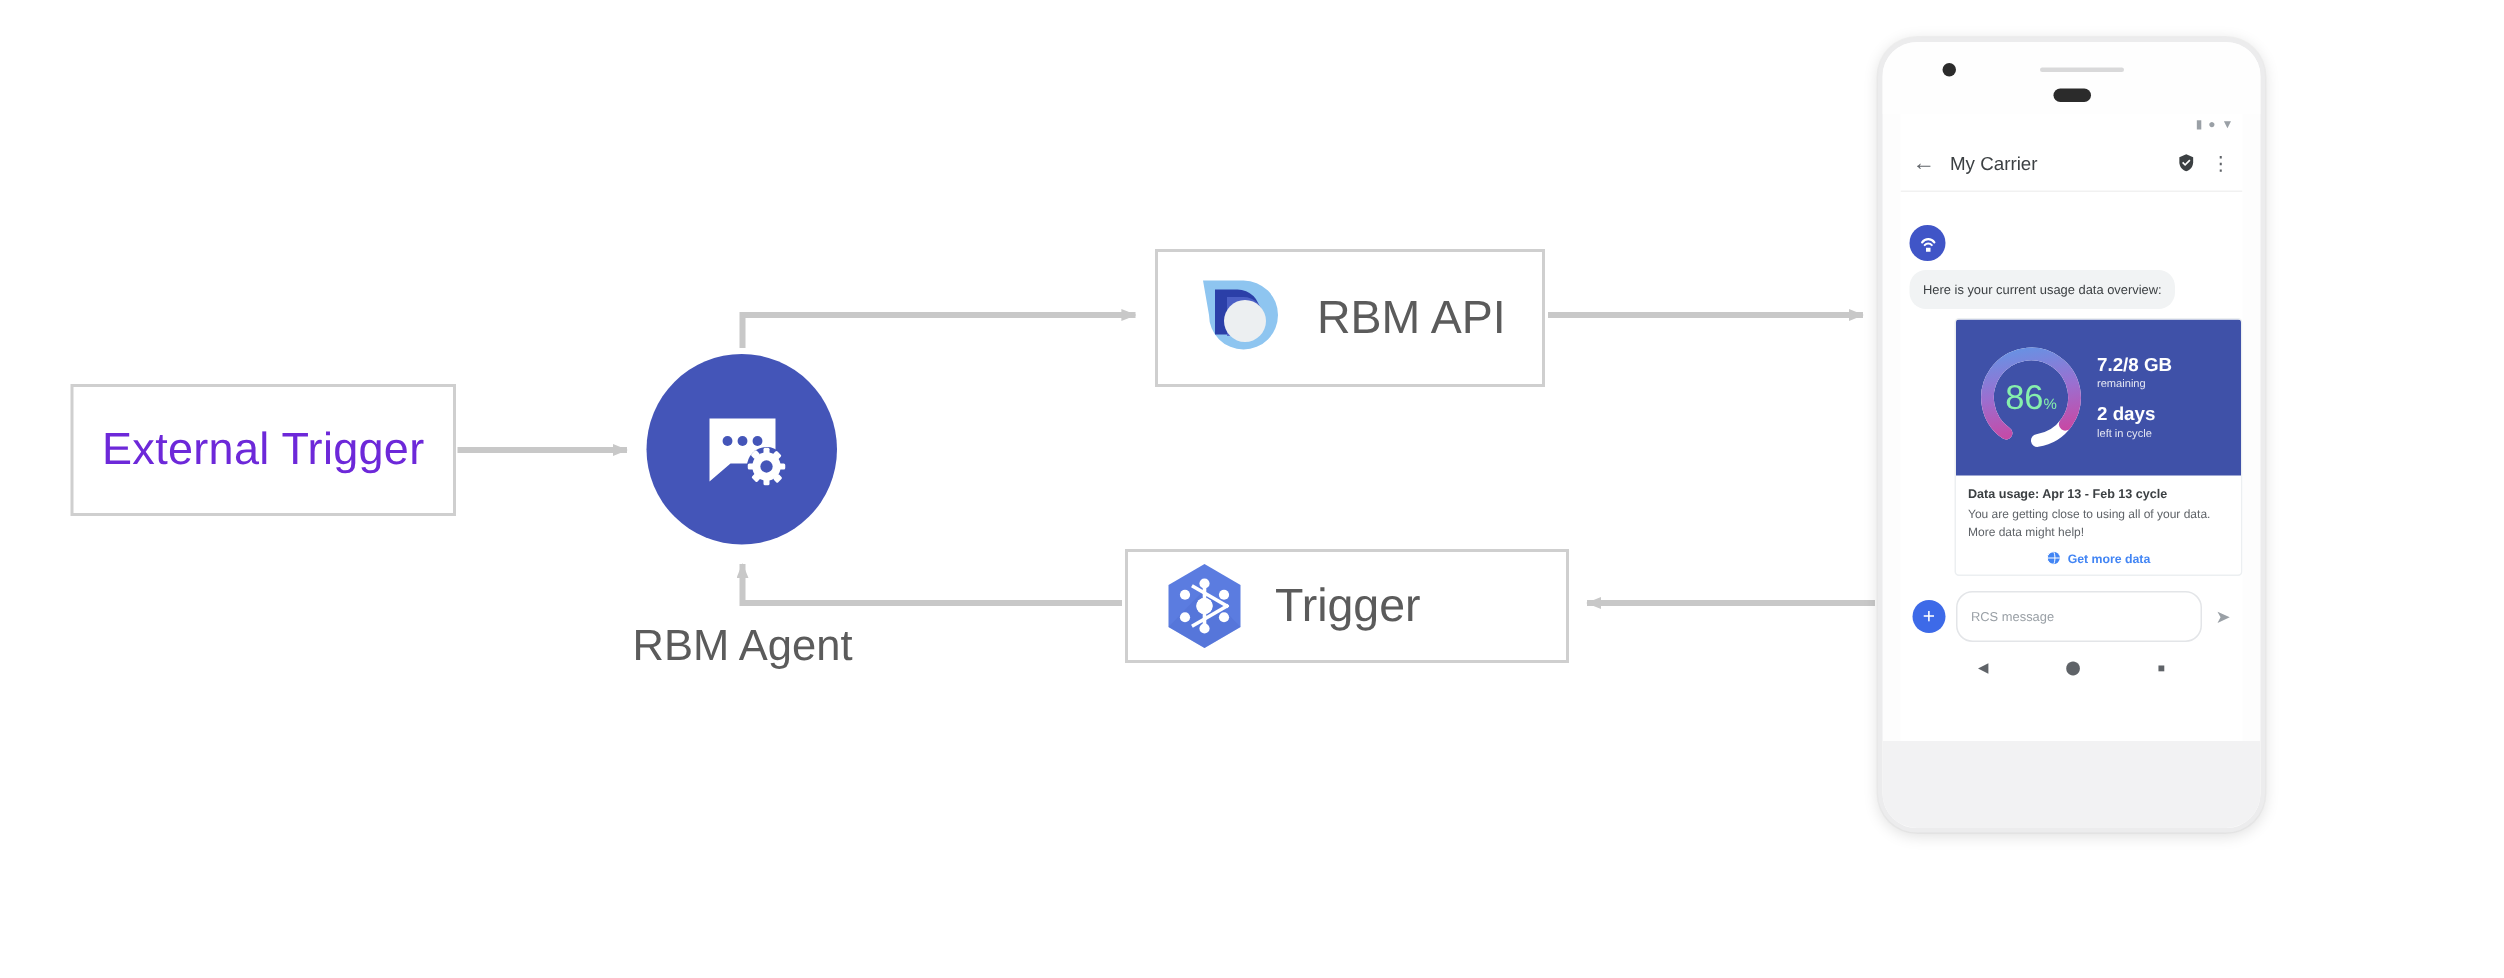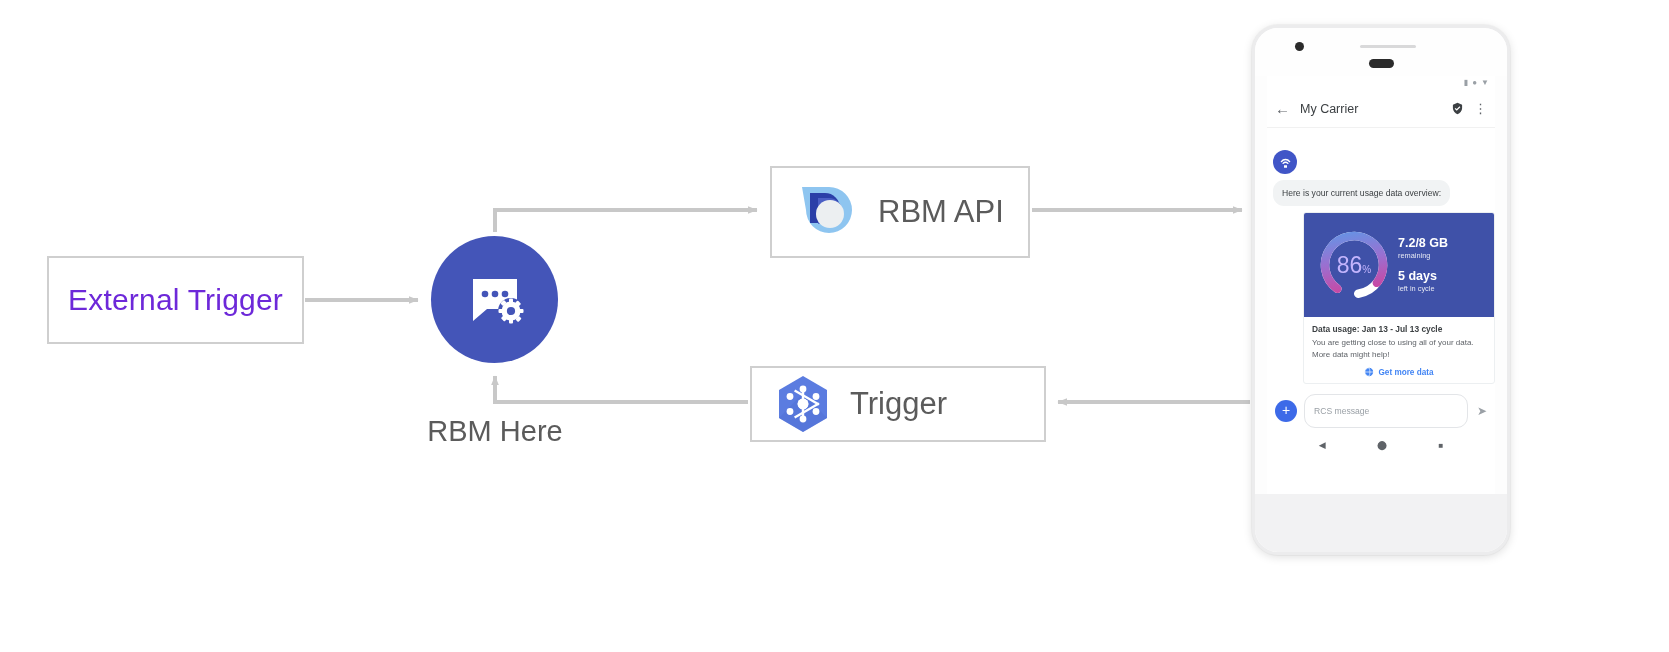--- a/index.html
+++ b/index.html
@@ -194,21 +194,21 @@
     position: relative;
     width: 76px; height: 76px;
     margin-left: 12px;
     flex: 0 0 76px;
   }
   #gauge-pct {
     position: absolute;
     left: 0; right: 0; top: 50%;
     transform: translateY(-50%);
     text-align: center;
-    color: #c4b5fd;
+    color: #86efac;
   }
   #gauge-pct .num { font-size: 23px; font-weight: 300; }
   #gauge-pct .sym { font-size: 10px; font-weight: 300; }
   #hero-stats {
     flex: 1;
     padding-left: 6px;
     color: #ffffff;
     text-align: left;
   }
   #hero-stats .big { font-size: 12.5px; font-weight: 700; line-height: 1.1; }
@@ -313,21 +313,21 @@
         <rect x="38.5" y="44" width="5" height="4" rx="1"></rect>
         <rect x="58.5" y="44" width="5" height="4" rx="1"></rect>
         <rect x="41" y="36" width="5" height="4" rx="1" transform="rotate(-45 43.5 38)"></rect>
         <rect x="56" y="52" width="5" height="4" rx="1" transform="rotate(-45 58.5 54)"></rect>
         <rect x="56" y="36" width="4" height="5" rx="1" transform="rotate(-45 58 38.5)"></rect>
         <rect x="42" y="51" width="4" height="5" rx="1" transform="rotate(-45 44 53.5)"></rect>
       </g>
       <circle cx="51" cy="46" r="4.1" fill="#4455b8"></circle>
     </svg>
   </div>
-  <div id="rbm-agent-label">RBM Here</div>
+  <div id="rbm-agent-label">RBM Agent</div>
 
   <div class="node-box" id="rbm-api-box">
     <svg width="66" height="66" viewBox="0 0 66 66">
       <path d="M8,8 h27 a23,23 0 0 1 0,46 a23,23 0 0 1 -23,-23 z" fill="#8ec5f0"></path>
       <path d="M16,14 h15 a15,15 0 0 1 0,30 h-15 z" fill="#2b3fa8"></path>
       <path d="M24,19 h11 a13,13 0 0 1 0,26 h-11 z" fill="#4f63c8" opacity=".9"></path>
       <circle cx="36" cy="35" r="14" fill="#eceff1"></circle>
     </svg>
     <span class="box-label">RBM API</span>
   </div>
@@ -397,26 +397,26 @@
                 <circle cx="38" cy="38" r="29" fill="none" stroke="#ffffff" stroke-width="8.5" stroke-linecap="round" stroke-dasharray="160 222" transform="rotate(125 38 38)"></circle>
                 <circle cx="38" cy="38" r="29" fill="none" stroke="url(#gaugeGrad)" stroke-width="8.5" stroke-linecap="round" stroke-dasharray="138 222" transform="rotate(125 38 38)"></circle>
               </svg>
               <div id="gauge-pct">
                 <span class="num">86</span><span class="sym">%</span>
               </div>
             </div>
             <div id="hero-stats">
               <div class="big">7.2/8 GB</div>
               <div class="sub">remaining</div>
-              <div class="big">5 days</div>
+              <div class="big">2 days</div>
               <div class="sub last">left in cycle</div>
             </div>
           </div>
           <div id="card-body">
-            <div id="card-title">Data usage: Jan 13 - Jul 13 cycle</div>
+            <div id="card-title">Data usage: Apr 13 - Feb 13 cycle</div>
             <div id="card-desc">You are getting close to using all of your data. More data might help!</div>
             <div id="card-action">
               <svg width="10" height="10" viewBox="0 0 24 24">
                 <circle cx="12" cy="12" r="10" fill="#4285f4"></circle>
                 <path d="M12 2a10 10 0 0 0 0 20M2 12h20M12 2c3 3 3 17 0 20" stroke="#ffffff" stroke-width="1.6" fill="none"></path>
               </svg>
               <span>Get more data</span>
             </div>
           </div>
         </div>

